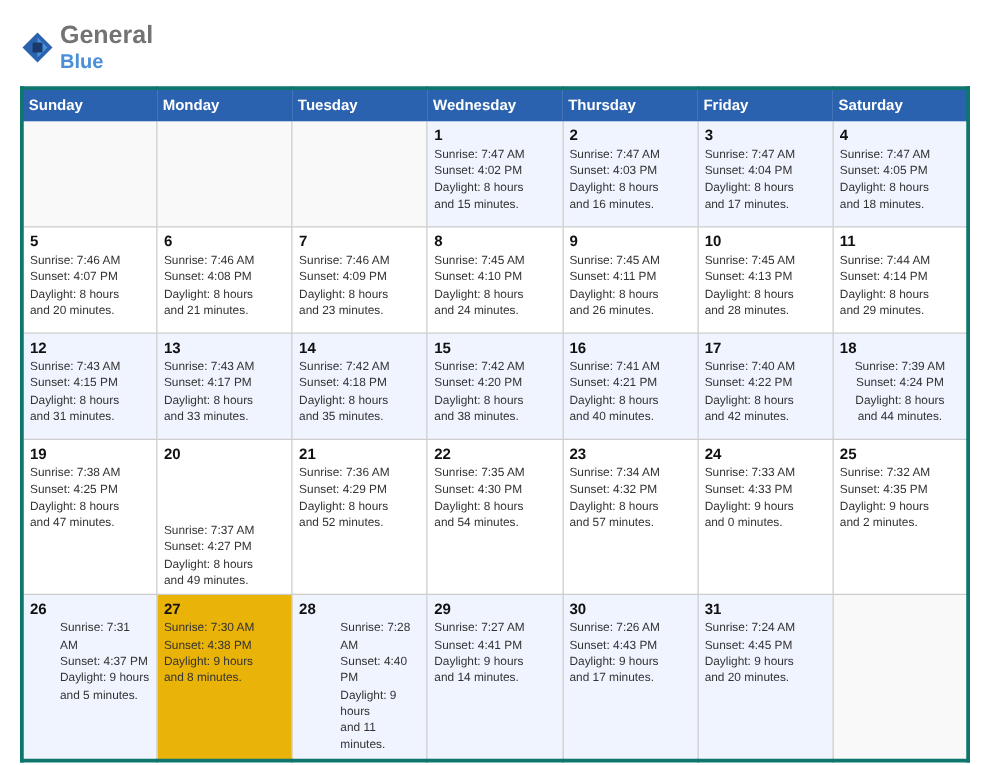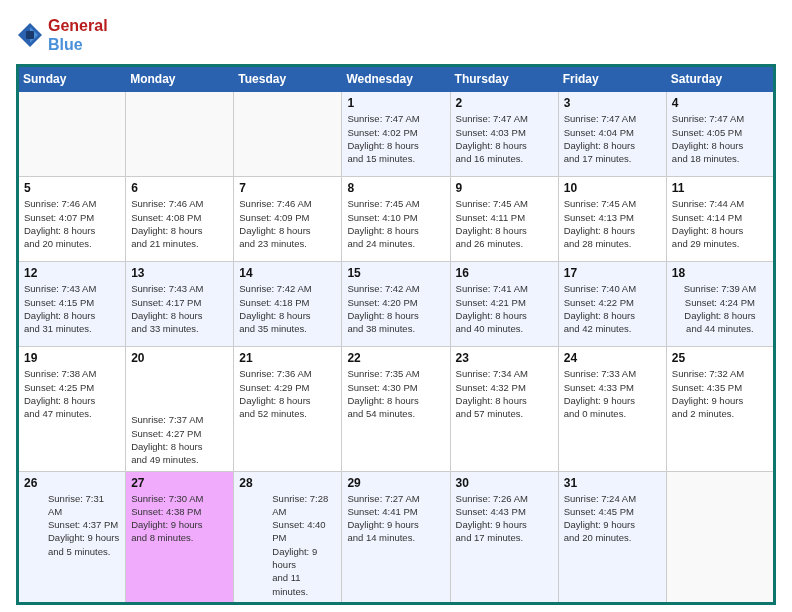--- a/index.html
+++ b/index.html
@@ -96,21 +96,21 @@
 
 <div class="page">
   <div class="header">
     <div class="logo">
       <svg class="logo-icon" viewBox="0 0 28 28">
         <polygon points="14,2 26,14 14,26 2,14" fill="#2a62b0"></polygon>
         <polygon points="14,6 22,14 14,22" fill="#4a90d9"></polygon>
         <rect x="10" y="10" width="8" height="8" fill="#1a3a6b" rx="1"></rect>
       </svg>
       <div>
-        <div style="font-size:16px;font-weight:bold;color:#b91c1c;line-height:1.2">General</div>
+        <div style="font-size:20px;font-weight:bold;color:#737373;line-height:1.2">General</div>
         <div style="font-size:16px;font-weight:bold;color:#4a90d9;line-height:1.2">Blue</div>
       </div>
     </div>
     <div class="title-block">
       <div class="month-title"></div>
       <div class="subtitle"></div>
     </div>
   </div>
 
   <table class="calendar">
@@ -313,21 +313,21 @@
           </td>
         </tr>
         <tr>
           <td style="background: rgb(240, 244, 255);">
             <span class="day-num">26</span>
             <div class="day-info" style="white-space: pre-line; margin-left: 24px;">Sunrise: 7:31 AM
 Sunset: 4:37 PM
 Daylight: 9 hours
 and 5 minutes.</div>
           </td>
-          <td style="background: #f0abfc; margin-left: 20px;">
+          <td style="background: #eab308; margin-left: 20px;">
             <span class="day-num">27</span>
             <div class="day-info" style="white-space: pre-line;">Sunrise: 7:30 AM
 Sunset: 4:38 PM
 Daylight: 9 hours
 and 8 minutes.</div>
           </td>
           <td style="background: rgb(240, 244, 255);">
             <span class="day-num">28</span>
             <div class="day-info" style="white-space: pre-line; margin-left: 33px;">Sunrise: 7:28 AM
 Sunset: 4:40 PM

